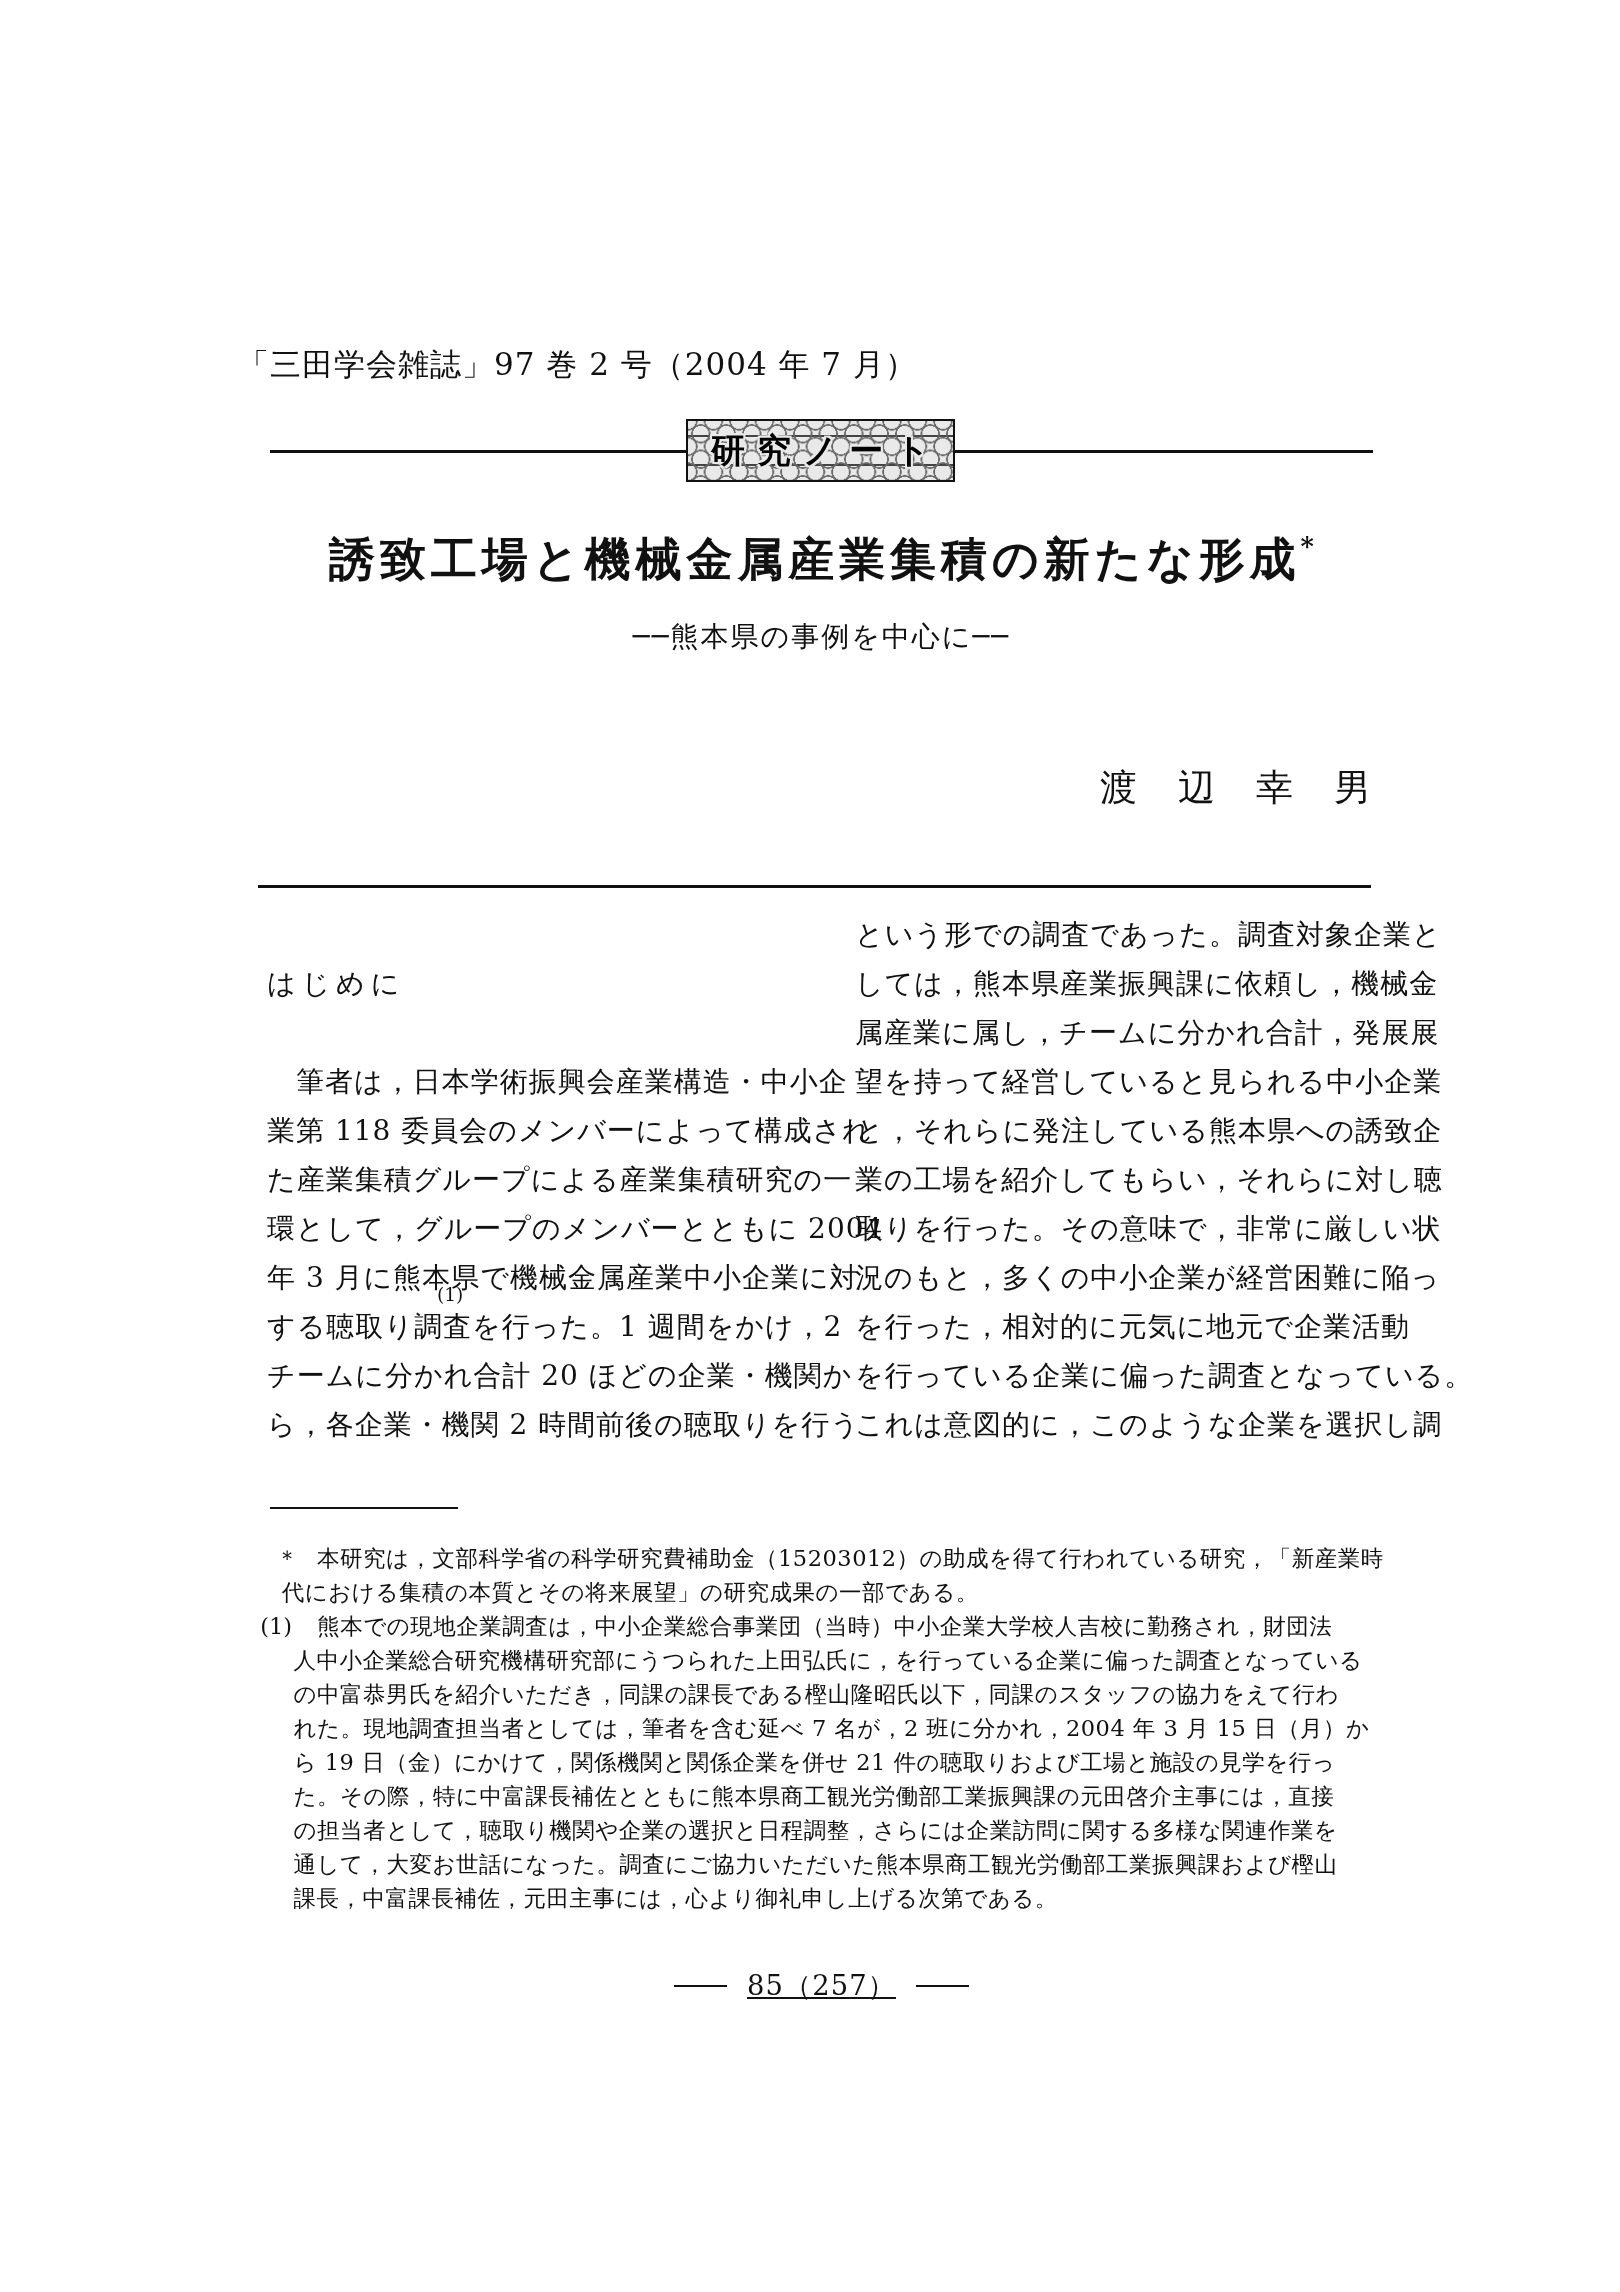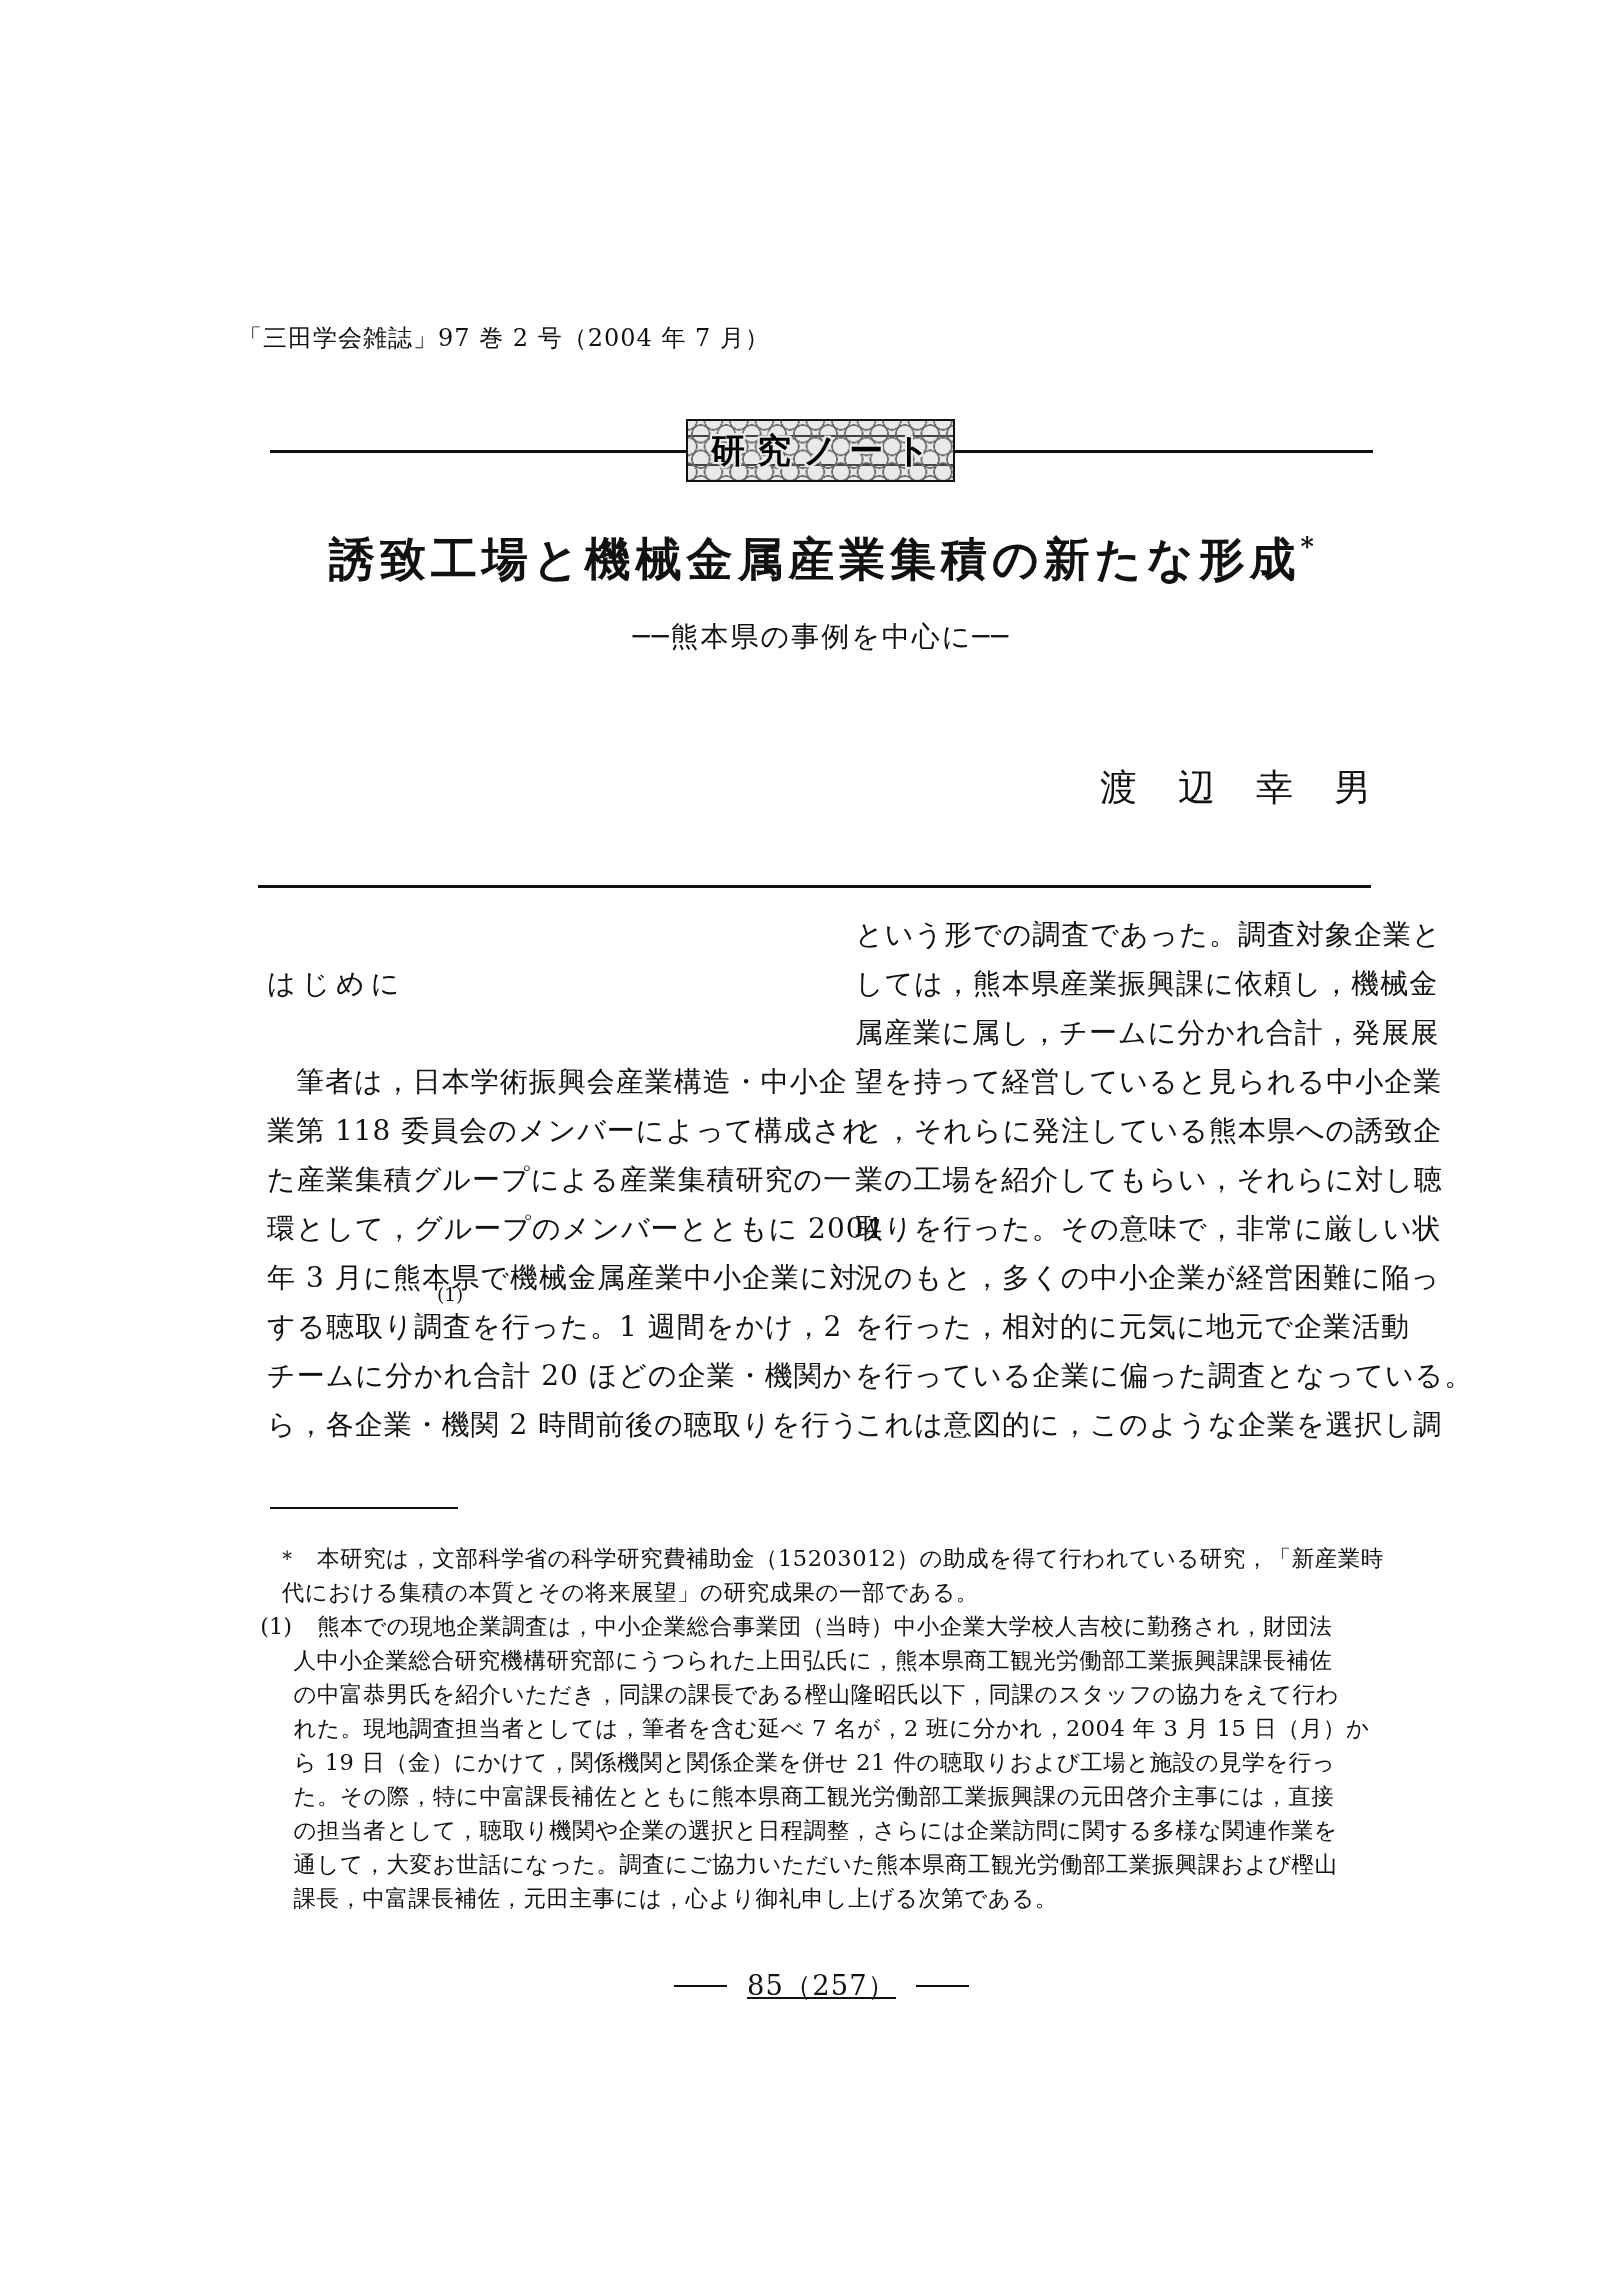--- a/index.html
+++ b/index.html
@@ -9,22 +9,22 @@
     height: 2293px;
     background: #ffffff;
     font-family: "DejaVu Serif", "Liberation Serif", serif;
     color: #111111;
     overflow: hidden;
   }
 
   
   .journal-header {
     position: absolute;
-    left: 238px; top: 322px;
-    font-size: 24px;
+    left: 238px; top: 344px;
+    font-size: 31px;
     letter-spacing: 1px;
     white-space: nowrap;
   }
 
   
   .badge-rule {
     position: absolute;
     left: 270px; width: 1103px; top: 450px; height: 2.9px;
     background: #111;
   }
@@ -220,21 +220,21 @@
     <div class="body-line">を行っている企業に偏った調査となっている。</div>
     <div class="body-line">これは意図的に，このような企業を選択し調</div>
   </div>
 
   <div class="footnote-rule"></div>
 
   <div class="footnotes">
     <div class="fn-line"><span class="fn-marker star">＊</span><span>本研究は，文部科学省の科学研究費補助金（15203012）の助成を得て行われている研究，「新産業時</span></div>
     <div class="fn-line fn-cont-star">代における集積の本質とその将来展望」の研究成果の一部である。</div>
     <div class="fn-line"><span class="fn-marker num">(1)</span><span>熊本での現地企業調査は，中小企業総合事業団（当時）中小企業大学校人吉校に勤務され，財団法</span></div>
-    <div class="fn-line fn-cont-num">人中小企業総合研究機構研究部にうつられた上田弘氏に，熊本県商工観光労働部工業振興課課長補佐</div>
+    <div class="fn-line fn-cont-num">人中小企業総合研究機構研究部にうつられた上田弘氏に，を行っている企業に偏った調査となっている</div>
     <div class="fn-line fn-cont-num">の中富恭男氏を紹介いただき，同課の課長である樫山隆昭氏以下，同課のスタッフの協力をえて行わ</div>
     <div class="fn-line fn-cont-num">れた。現地調査担当者としては，筆者を含む延べ 7 名が，2 班に分かれ，2004 年 3 月 15 日（月）か</div>
     <div class="fn-line fn-cont-num">ら 19 日（金）にかけて，関係機関と関係企業を併せ 21 件の聴取りおよび工場と施設の見学を行っ</div>
     <div class="fn-line fn-cont-num">た。その際，特に中富課長補佐とともに熊本県商工観光労働部工業振興課の元田啓介主事には，直接</div>
     <div class="fn-line fn-cont-num">の担当者として，聴取り機関や企業の選択と日程調整，さらには企業訪問に関する多様な関連作業を</div>
     <div class="fn-line fn-cont-num">通して，大変お世話になった。調査にご協力いただいた熊本県商工観光労働部工業振興課および樫山</div>
     <div class="fn-line fn-cont-num">課長，中富課長補佐，元田主事には，心より御礼申し上げる次第である。</div>
   </div>
 
   <div class="page-footer">

